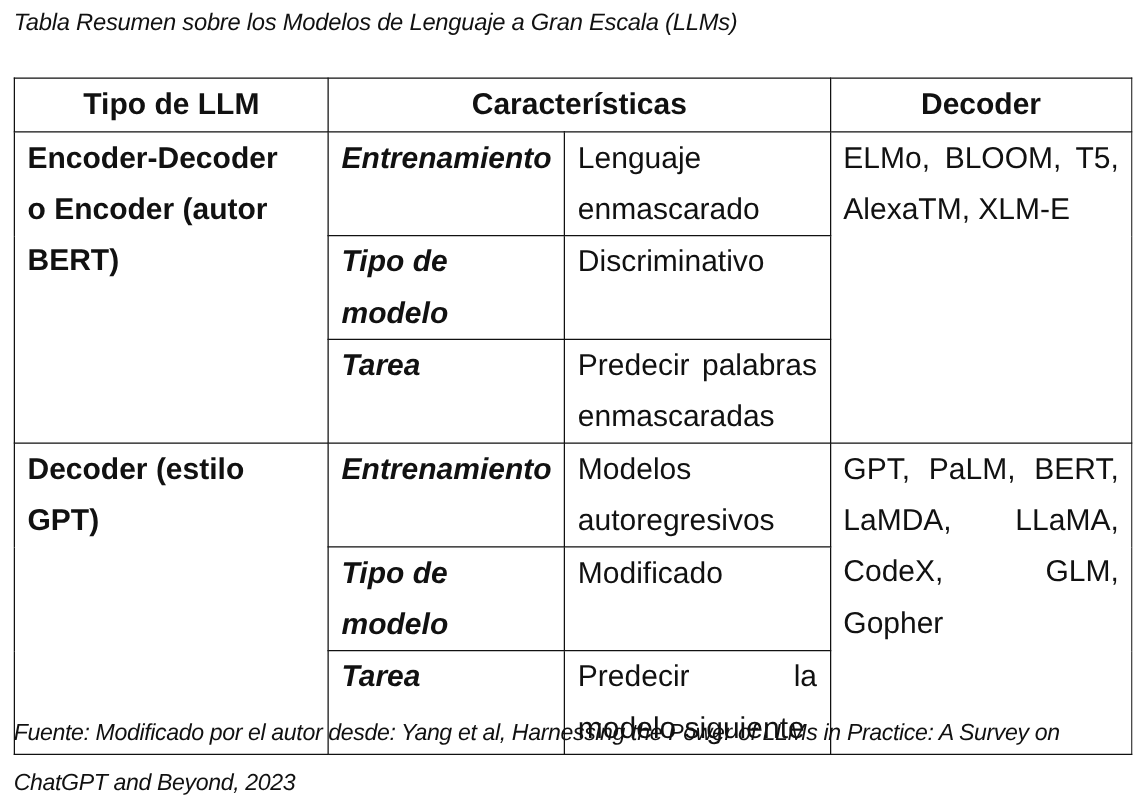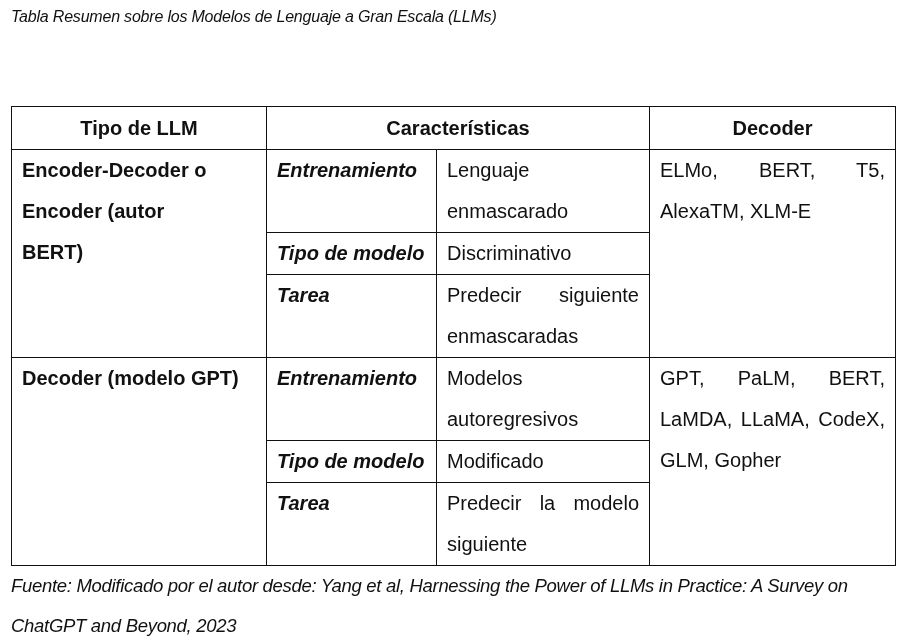--- a/index.html
+++ b/index.html
@@ -3,28 +3,27 @@
   <meta charset="utf-8">
   <style>
     html, body { margin: 0; padding: 0; background: #ffffff; }
     body {
       width: 906px; height: 642px; position: relative; overflow: hidden;
       font-family: "Liberation Sans", "DejaVu Sans", sans-serif;
       color: #111111;
     }
     .caption {
       position: absolute; left: 11px; top: 8px;
-      font-style: italic; font-size: 16px; letter-spacing: -0.2px;
+      font-style: italic; font-size: 19px; letter-spacing: -0.2px;
       white-space: nowrap;
     }
     table.summary {
       position: absolute; left: 11px; top: 62px;
       border-collapse: collapse; table-layout: fixed;
-      font-size: 20px;
-      margin-top: 44px;
+      font-size: 24px;
     }
     table.summary th, table.summary td {
       border: 1.5px solid #111111;
       vertical-align: top;
       padding: 0 10px;
       line-height: 41px;
     }
     table.summary th {
       font-weight: bold; text-align: center; height: 42px; vertical-align: middle;
       line-height: 20px;
@@ -57,33 +56,33 @@
       <th colspan="2">Características</th>
       <th>Decoder</th>
     </tr>
   </thead>
   <tbody>
 
     <tr>
       <td rowspan="3" class="type-cell" style="padding-right:40px;">Encoder-Decoder o Encoder (autor BERT)</td>
       <td class="feat-label">Entrenamiento</td>
       <td class="feat-value" style="">Lenguaje enmascarado</td>
-      <td rowspan="3" class="examples">ELMo, BERT, T5, AlexaTM, XLM-E</td>
+      <td rowspan="3" class="examples">ELMo, BLOOM, T5, AlexaTM, XLM-E</td>
     </tr>
     <tr>
       <td class="feat-label">Tipo de modelo</td>
       <td class="feat-value">Discriminativo</td>
     </tr>
     <tr>
       <td class="feat-label">Tarea</td>
-      <td class="feat-value">Predecir siguiente enmascaradas</td>
+      <td class="feat-value">Predecir palabras enmascaradas</td>
     </tr>
 
     <tr>
-      <td rowspan="3" class="type-cell">Decoder (modelo GPT)</td>
+      <td rowspan="3" class="type-cell">Decoder (estilo GPT)</td>
       <td class="feat-label">Entrenamiento</td>
       <td class="feat-value" style="padding-right:28px;">Modelos autoregresivos</td>
       <td rowspan="3" class="examples">GPT, PaLM, BERT, LaMDA, LLaMA, CodeX, GLM, Gopher</td>
     </tr>
     <tr>
       <td class="feat-label">Tipo de modelo</td>
       <td class="feat-value">Modificado</td>
     </tr>
     <tr>
       <td class="feat-label">Tarea</td>

